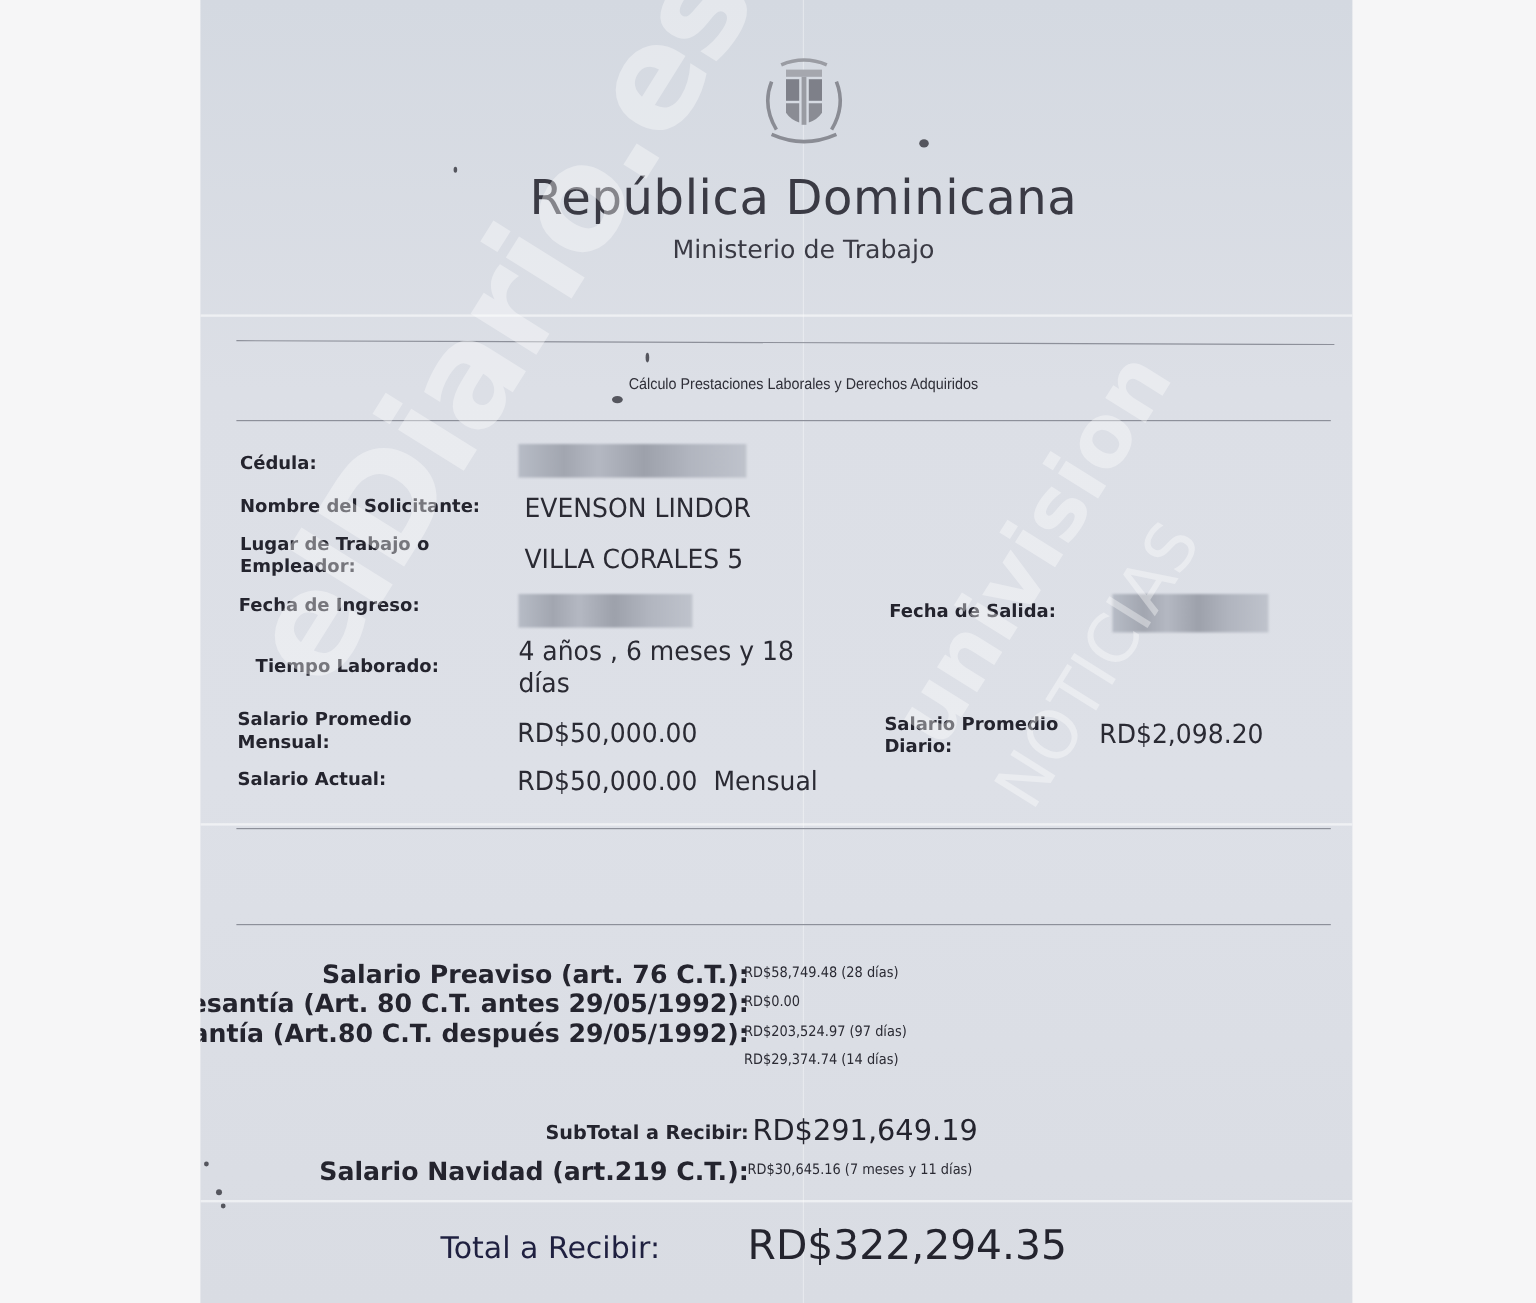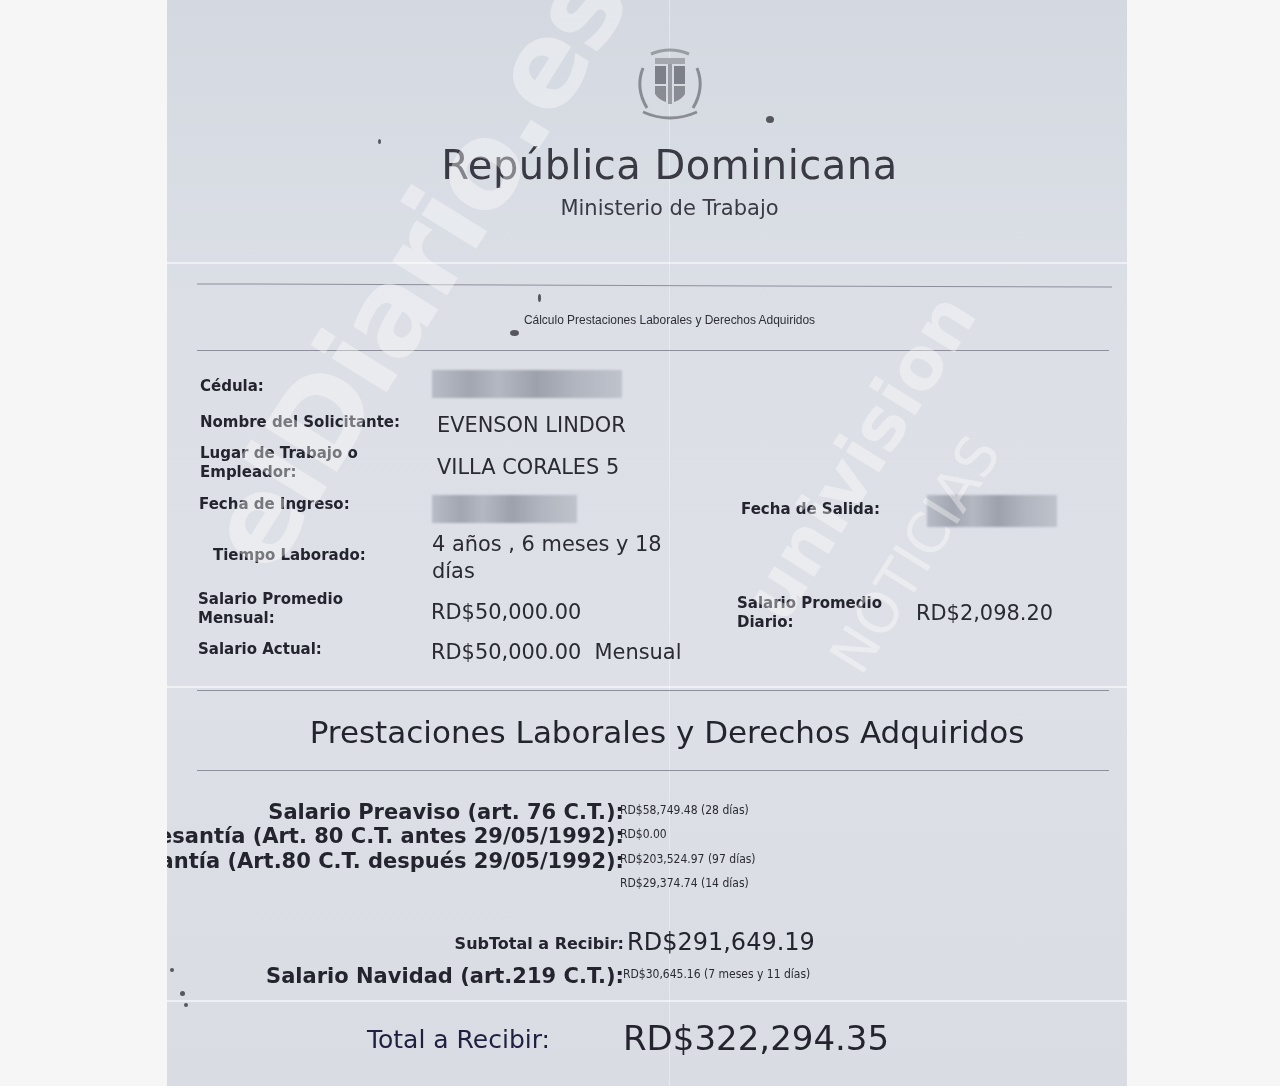--- a/index.html
+++ b/index.html
@@ -148,21 +148,20 @@
   <div class="abs val" style="left:264px; top:598px;">RD$50,000.00</div>
 
   <div class="abs lbl" style="left:570px; top:594px;">Salario Promedio</div>
   <div class="abs lbl" style="left:570px; top:613px;">Diario:</div>
   <div class="abs val" style="left:749px; top:599px;">RD$2,098.20</div>
 
   <div class="abs lbl" style="left:31px; top:640px;">Salario Actual:</div>
   <div class="abs val" style="left:264px; top:638px; white-space:pre;">RD$50,000.00  Mensual</div>
 
   <div class="rule" style="left:30px; top:690px; width:912px;"></div>
-  <div class="abs section-title">Prestaciones Laborales y Derechos Adquiridos</div>
   <div class="rule" style="left:30px; top:770px; width:912px;"></div>
 
   <div class="abs row-label" style="right:503px; top:800px;">Salario Preaviso (art. 76 C.T.):</div>
   <div class="abs row-value" style="left:453px; top:803px;">RD$58,749.48 (28 días)</div>
 
   <div class="abs row-label" style="right:503px; top:824px;">Cesantía (Art. 80 C.T. antes 29/05/1992):</div>
   <div class="abs row-value" style="left:453px; top:827px;">RD$0.00</div>
 
   <div class="abs row-label" style="right:503px; top:849px;">Cesantía (Art.80 C.T. después 29/05/1992):</div>
   <div class="abs row-value" style="left:453px; top:852px;">RD$203,524.97 (97 días)</div>

